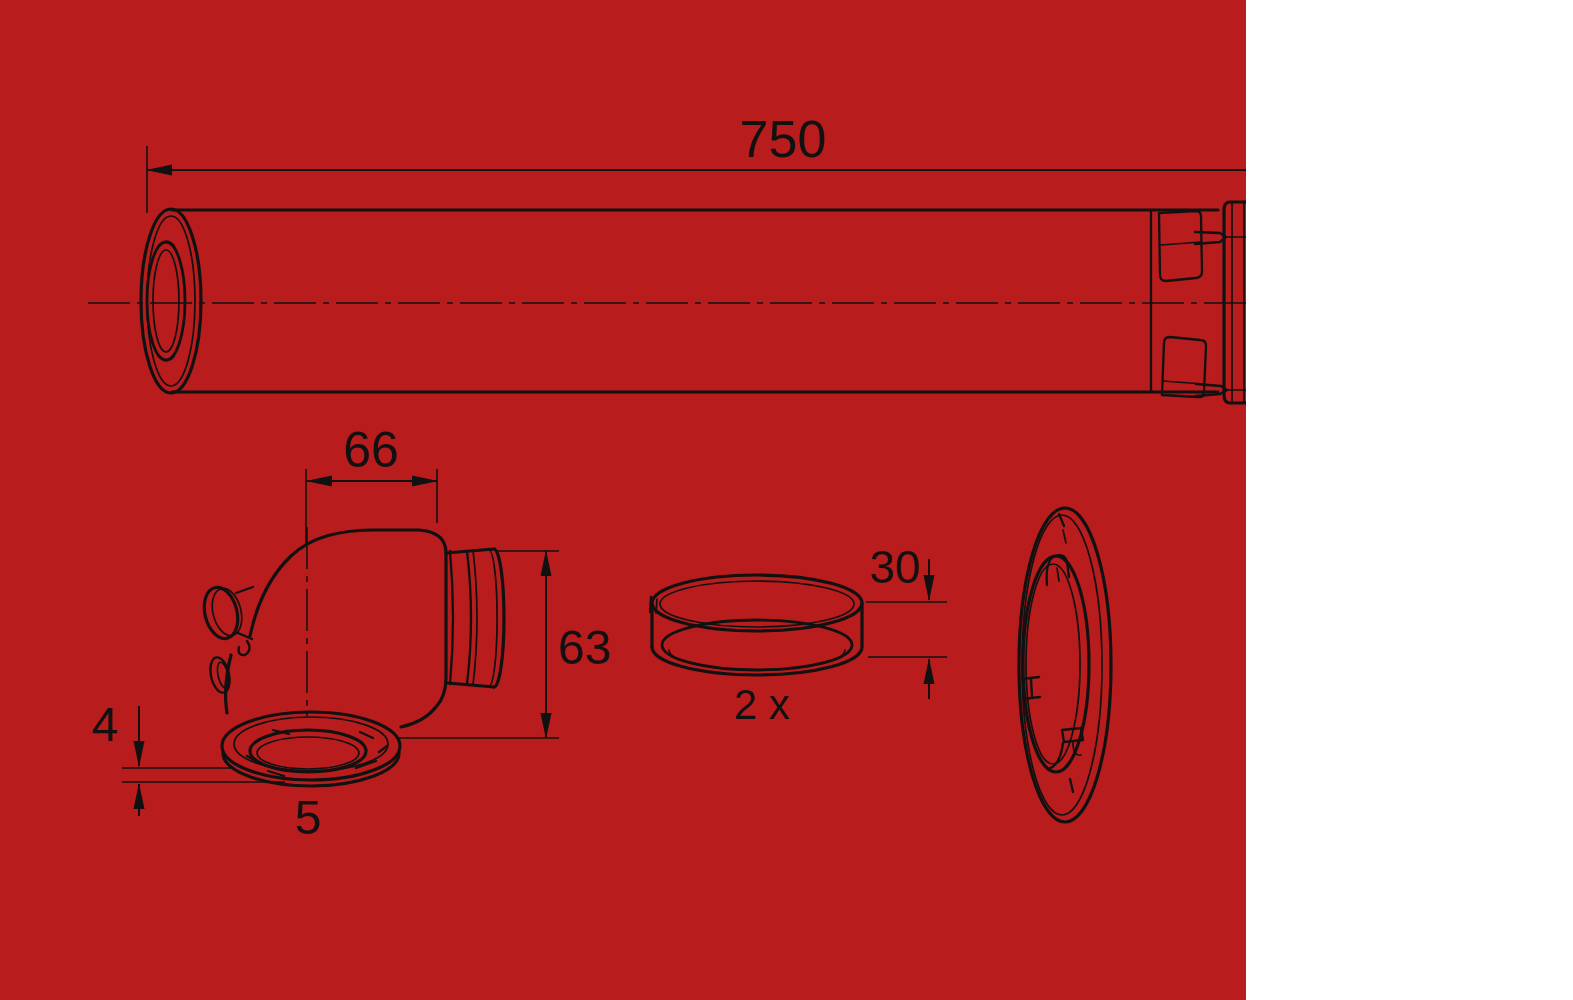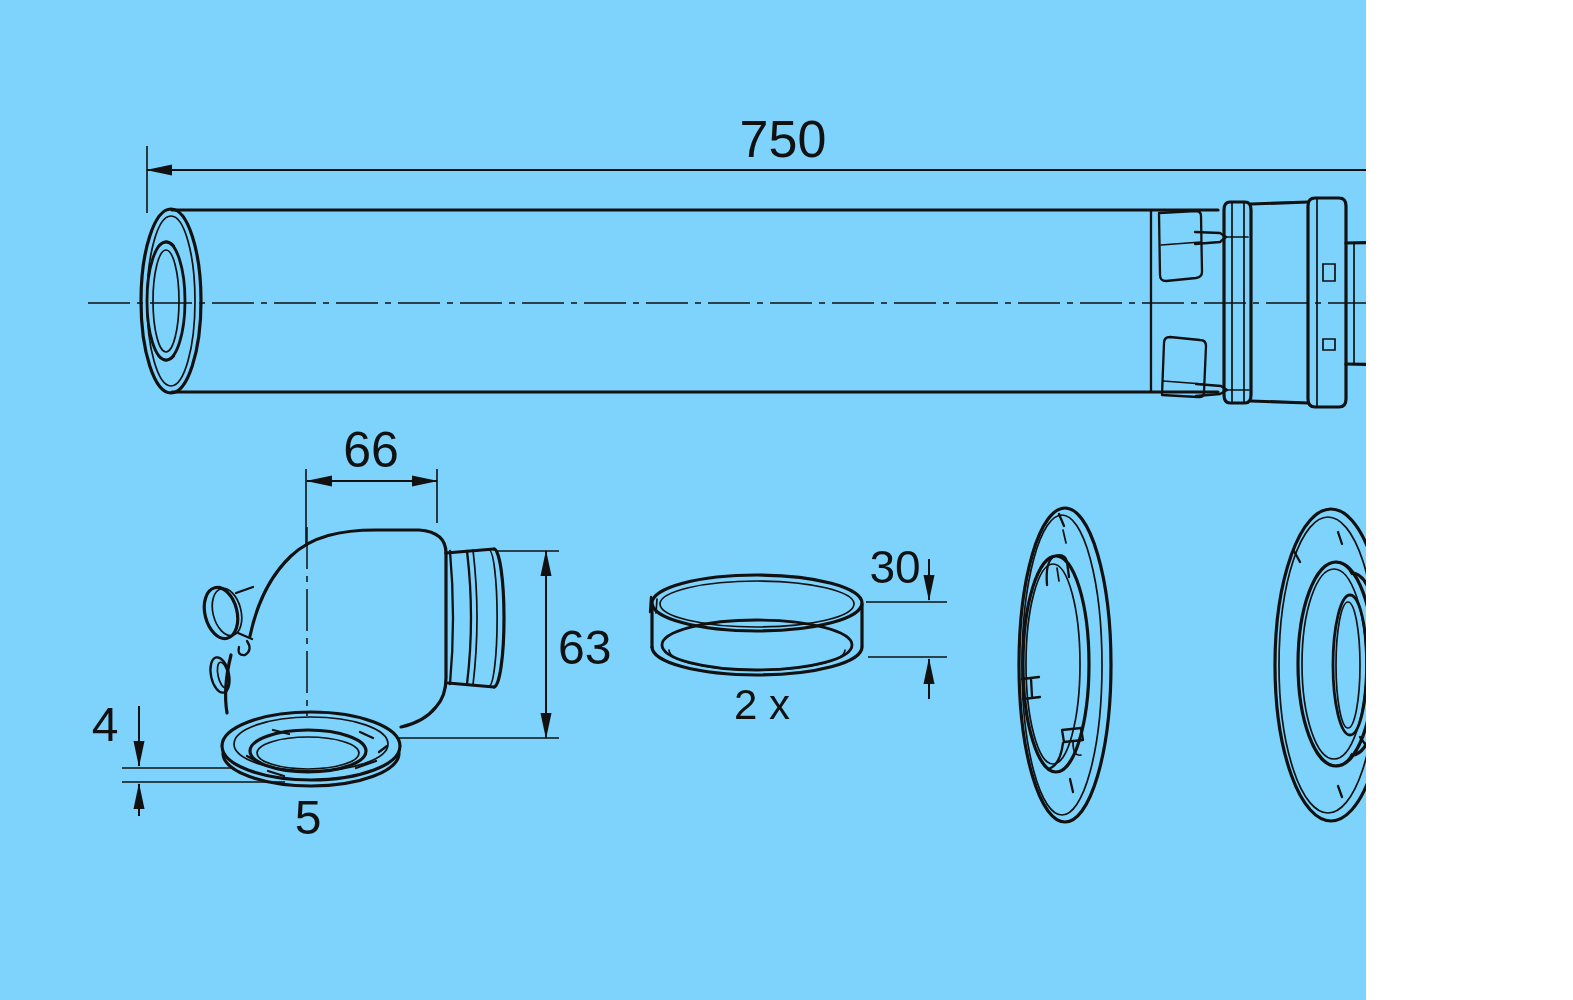--- a/index.html
+++ b/index.html
@@ -1,16 +1,16 @@
 <!DOCTYPE html>
 <html><head>
 <meta charset="utf-8">
 <style>
   html,body{margin:0;padding:0;background:#ffffff;}
-  .stage{width:1366px;height:1000px;position:relative;background:#7dd3fc;overflow:hidden;}
+  .stage{width:1246px;height:1000px;position:relative;background:#b91c1c;overflow:hidden;}
   svg{display:block;}
   
   .o3{fill:none;stroke:#111111;stroke-width:3.2;stroke-linecap:round;stroke-linejoin:round;}
   .o28{fill:none;stroke:#111111;stroke-width:2.8;stroke-linecap:round;stroke-linejoin:round;}
   .o2{fill:none;stroke:#111111;stroke-width:2.3;stroke-linecap:round;stroke-linejoin:round;}
   .t{fill:none;stroke:#111111;stroke-width:1.7;stroke-linecap:round;}
   .dim{fill:none;stroke:#111111;stroke-width:2;}
   .ext{fill:none;stroke:#111111;stroke-width:1.6;}
   .cl{fill:none;stroke:#111111;stroke-width:1.5;stroke-dasharray:42 7 6 7;}
   text.d{font-family:"Liberation Sans","DejaVu Sans",sans-serif;fill:#111111;}

